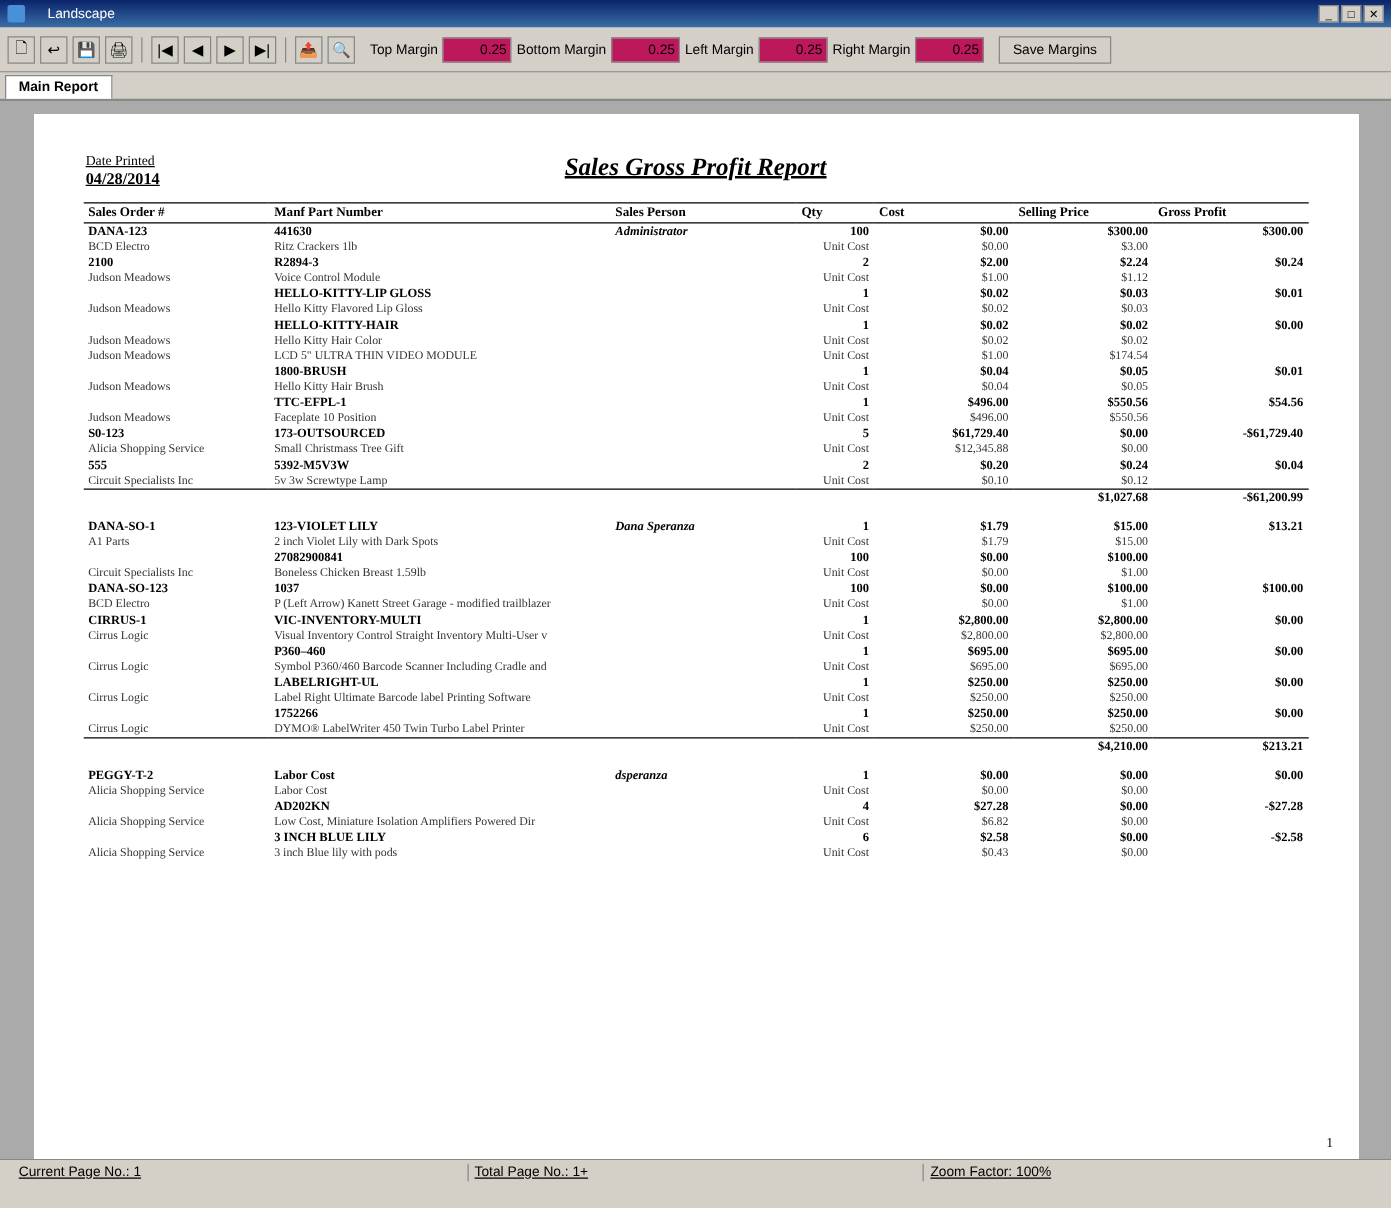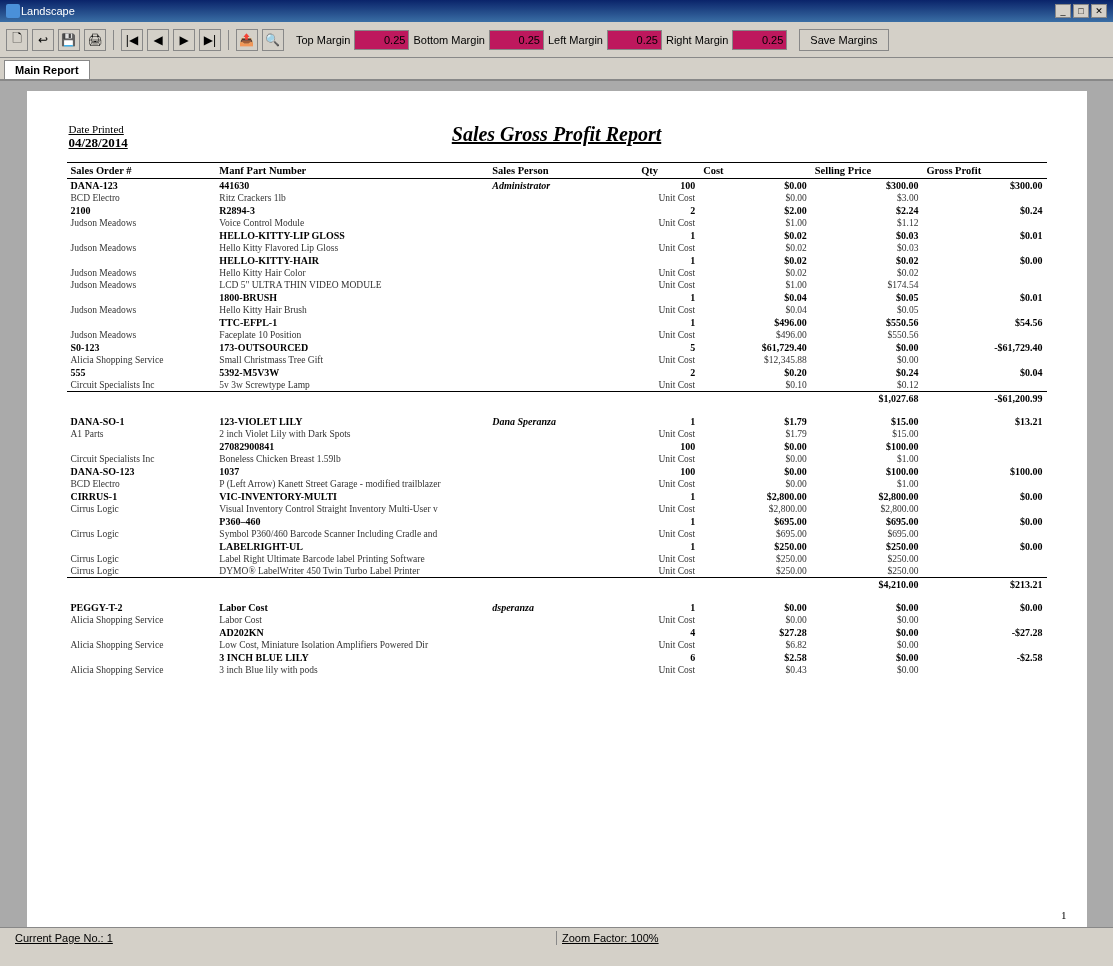--- a/index.html
+++ b/index.html
@@ -8,21 +8,21 @@
     
     .window-titlebar {
       background: linear-gradient(to bottom, #0a246a, #3a6ea5);
       color: white;
       padding: 3px 6px;
       display: flex;
       align-items: center;
       justify-content: space-between;
       height: 22px;
     }
-    .titlebar-left { display: flex; align-items: center; gap: 1px; font-size: 11px; }
+    .titlebar-left { display: flex; align-items: center; gap: 18px; font-size: 11px; }
     .titlebar-icon { width: 14px; height: 14px; background: #4a90d9; border-radius: 2px; }
     .titlebar-controls { display: flex; gap: 2px; }
     .title-btn {
       width: 16px; height: 14px; background: #d4d0c8; border: 1px solid #888;
       font-size: 9px; display: flex; align-items: center; justify-content: center; cursor: pointer;
       color: black;
     }
 
     
     .toolbar {
@@ -490,20 +490,29 @@
         <tr class="row-sub">
           <td>Cirrus Logic</td>
           <td>Label Right Ultimate Barcode label Printing Software</td>
           <td></td>
           <td class="text-right">Unit Cost</td>
           <td class="text-right">$250.00</td>
           <td class="text-right">$250.00</td>
           <td></td>
         </tr>
 
+        <tr class="row-main">
+          <td></td>
+          <td>1752266</td>
+          <td></td>
+          <td class="text-right">1</td>
+          <td class="text-right">$250.00</td>
+          <td class="text-right">$250.00</td>
+          <td class="text-right">$0.00</td>
+        </tr>
         <tr class="row-sub">
           <td>Cirrus Logic</td>
           <td>DYMO® LabelWriter 450 Twin Turbo Label Printer</td>
           <td></td>
           <td class="text-right">Unit Cost</td>
           <td class="text-right">$250.00</td>
           <td class="text-right">$250.00</td>
           <td></td>
         </tr>
 
@@ -575,14 +584,15 @@
         </tr>
       </tbody>
     </table>
 
     <div class="page-number">1</div>
   </div>
 </div>
 
 <div class="status-bar">
   <div class="status-item">Current Page No.: 1</div>
+  <div class="status-item">Total Page No.: 1+</div>
   <div class="status-item">Zoom Factor: 100%</div>
 </div>
 
 </body></html>

